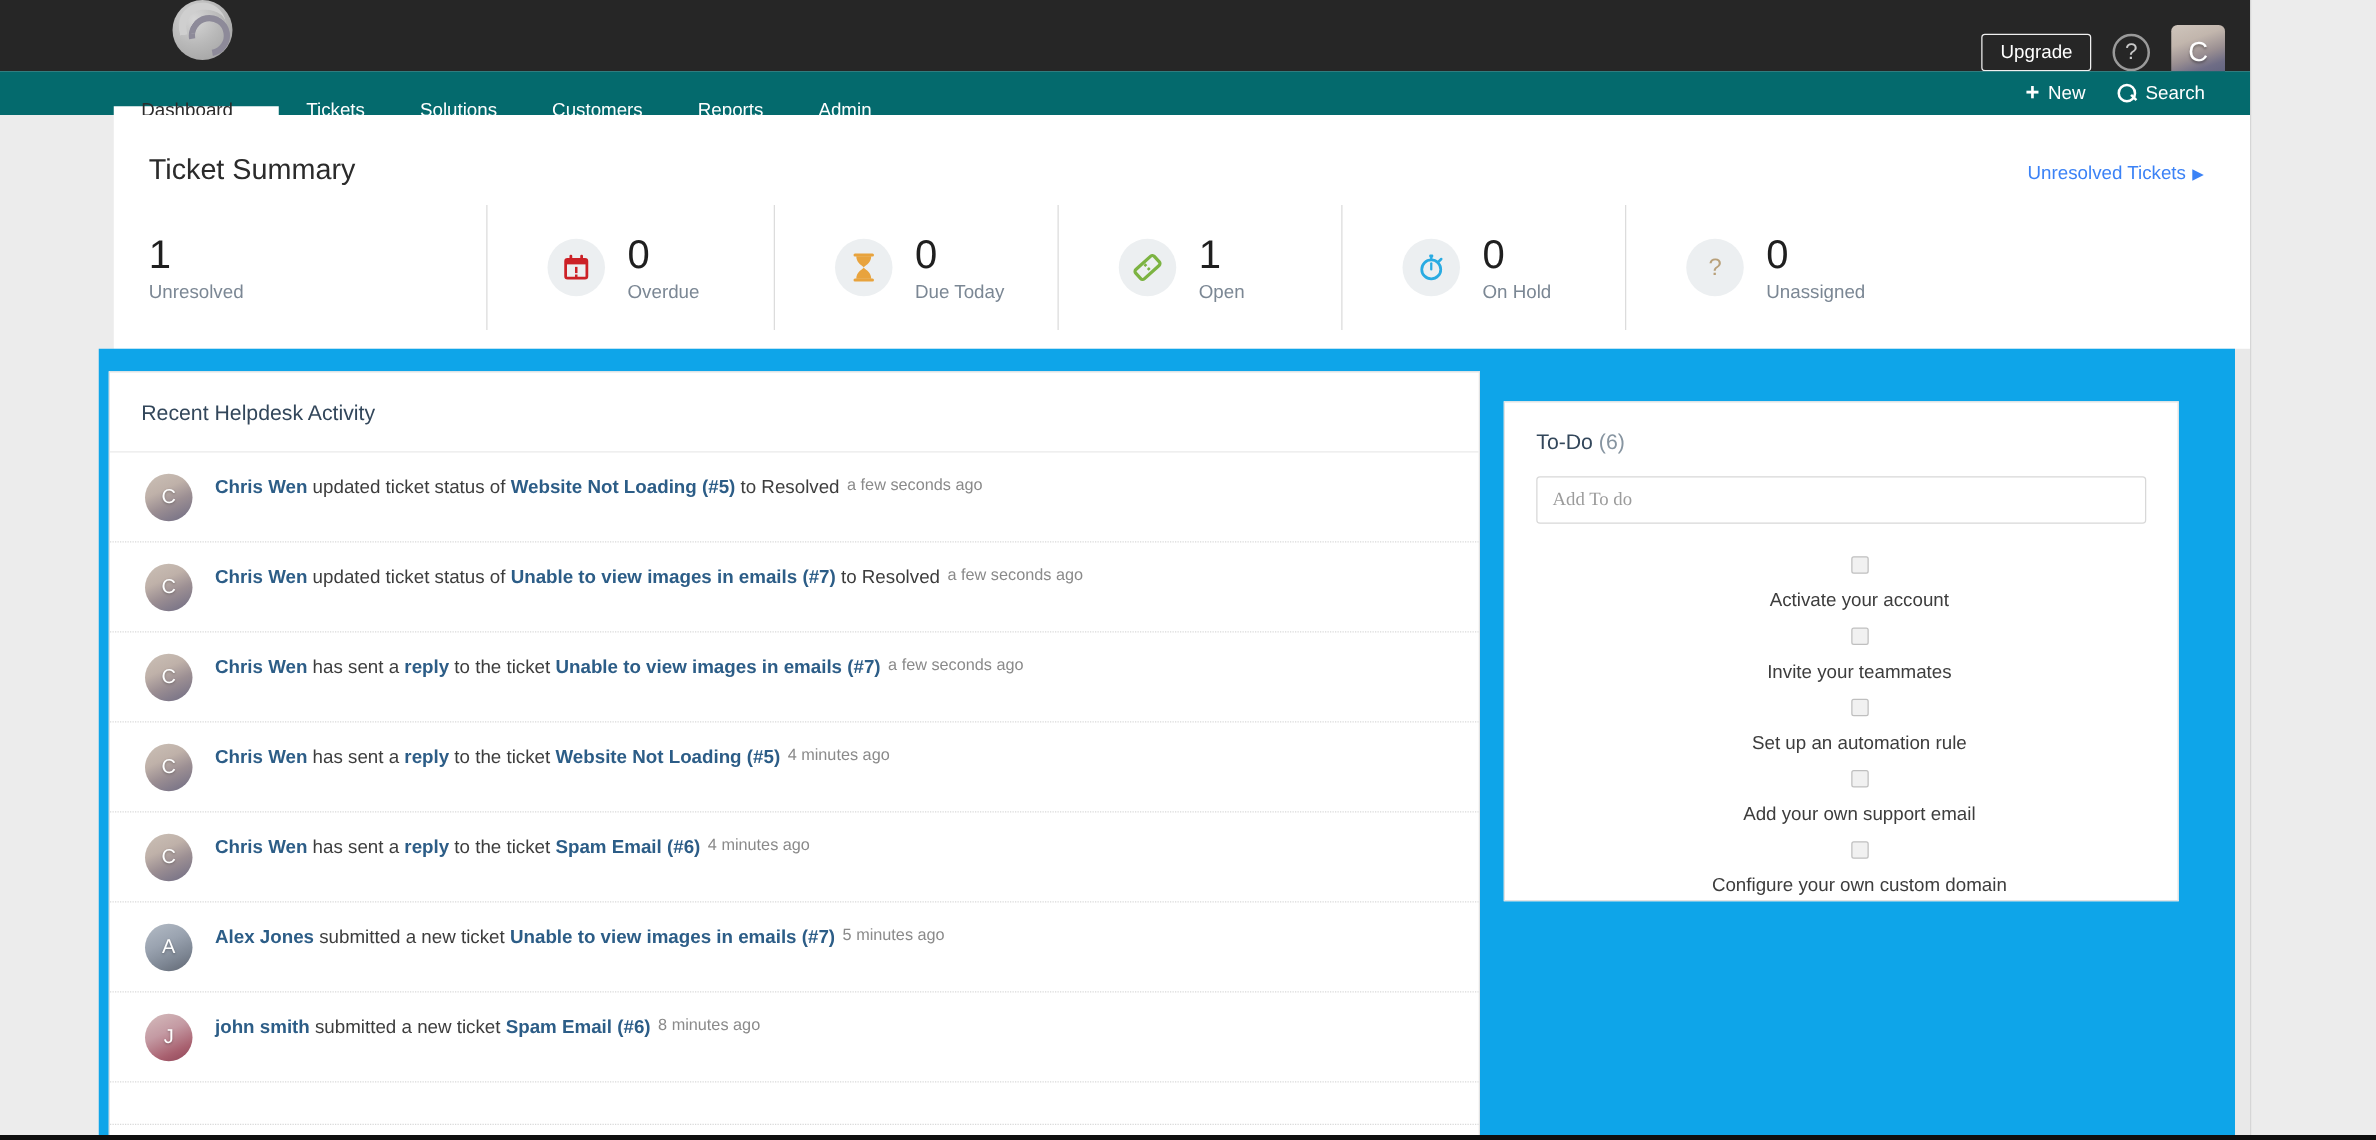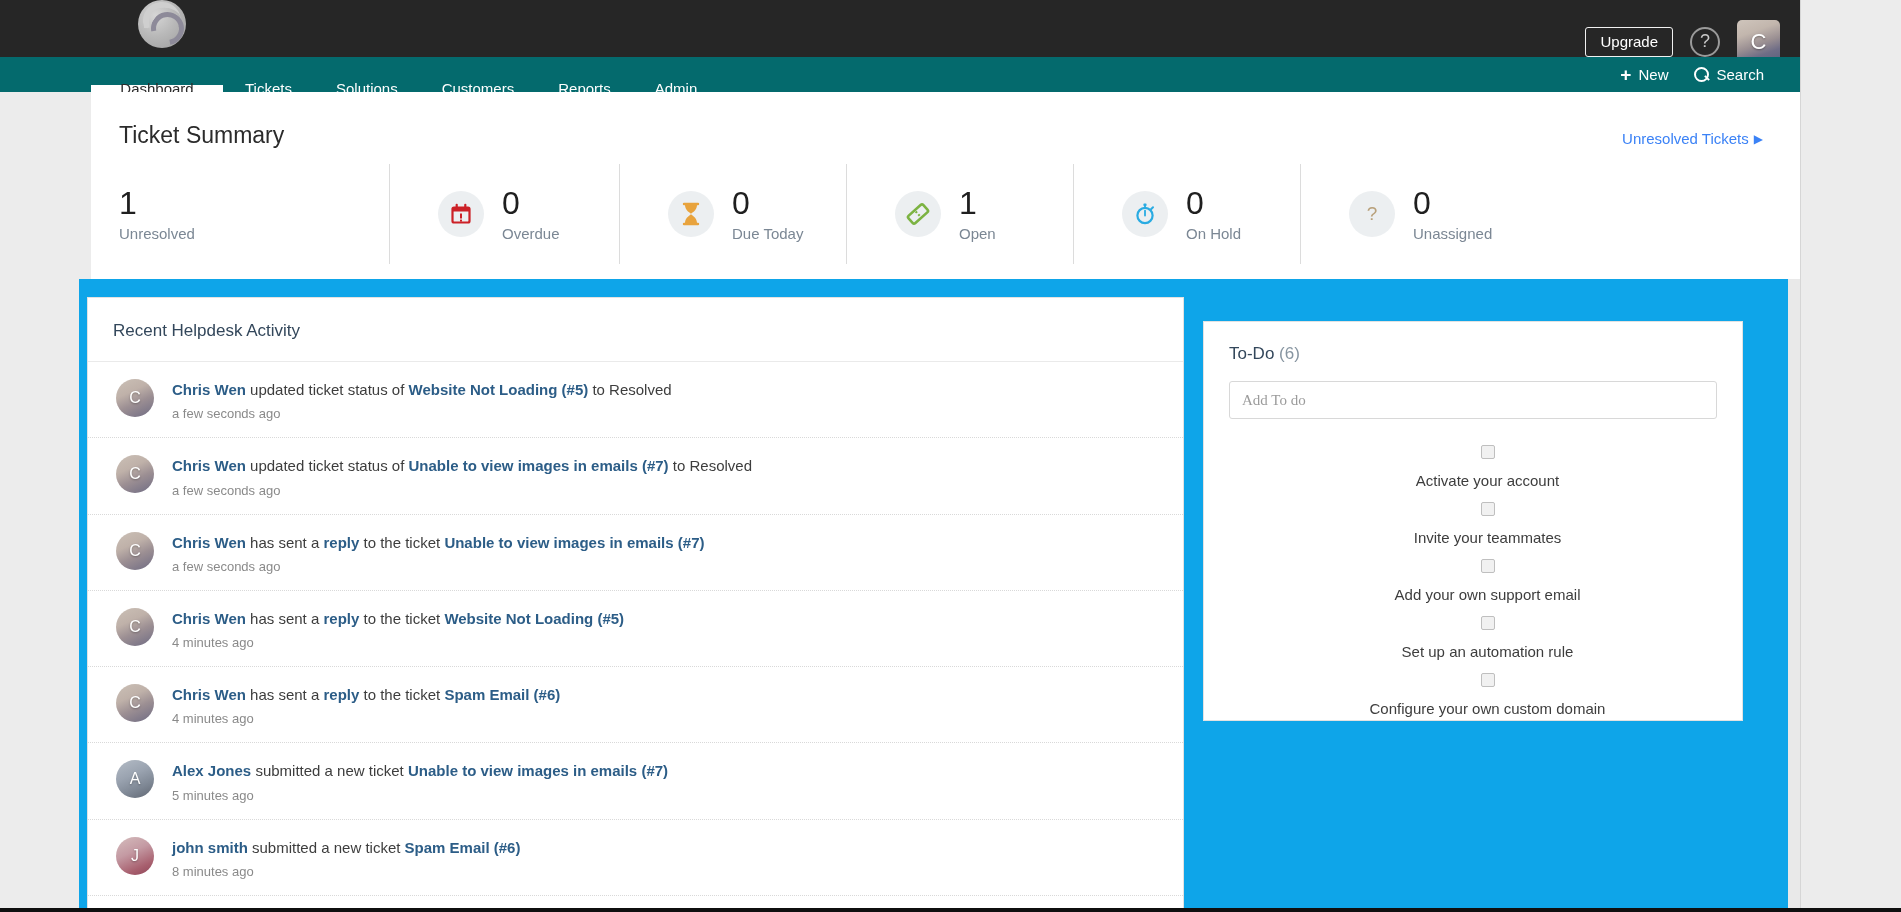--- a/index.html
+++ b/index.html
@@ -61,21 +61,21 @@
     color: #ffffff; font-size: 22px; text-shadow: 0 1px 2px rgba(0,0,0,.35);
   }
 
   
   .navbar {
     position: absolute; left: 0; top: 57px; width: 1800px; height: 35px;
     background: #046a6d;
   }
   .nav-tabs { position: absolute; left: 91px; top: 0; height: 35px; display: flex; align-items: stretch; }
   .nav-tab {
-    display: flex; align-items: center; justify-content: center;
+    display: flex; align-items: center; 
     color: #ffffff; font-size: 15px; padding: 0 22px; cursor: pointer; white-space: nowrap; margin-top: 28px;
   }
   .nav-tab.active { background: #ffffff; color: #2b2b2b; min-width: 132px; }
 
   .nav-right { position: absolute; right: 36px; top: 0; height: 35px; display: flex; align-items: center; gap: 26px; color: #fff; }
   .nav-action { display: flex; align-items: center; gap: 7px; font-size: 15px; cursor: pointer; }
   .plus-glyph { font-size: 19px; font-weight: bold; line-height: 1; }
   .mag-glyph { display: inline-block; width: 15px; height: 15px; position: relative; }
   .mag-glyph::before { content: ""; position: absolute; left: 0; top: 0; width: 11px; height: 11px; border: 2px solid #fff; border-radius: 50%; }
   .mag-glyph::after { content: ""; position: absolute; left: 10px; top: 10px; width: 6px; height: 2px; background: #fff; transform: rotate(45deg); }
@@ -131,21 +131,21 @@
   .activity-row { display: flex; gap: 18px; padding: 17px 0 16px 28px; border-bottom: 1px dotted #d9d9d9; }
   .avatar {
     width: 38px; height: 38px; border-radius: 50%; flex: none;
     display: flex; align-items: center; justify-content: center;
     color: #ffffff; font-size: 16px; text-shadow: 0 1px 2px rgba(0,0,0,.3);
   }
   .avatar.c { background: linear-gradient(155deg, #cbc0b6 0%, #bfb1a9 35%, #9c8f93 60%, #6e6b83 100%); }
   .avatar.a { background: linear-gradient(155deg, #b4bcc6 0%, #9aa3b0 40%, #7e8794 70%, #5f6672 100%); }
   .avatar.j { background: linear-gradient(155deg, #d5bdbd 0%, #c49aa3 40%, #a8606f 75%, #8e4457 100%); }
 
-  .activity-body { display: flex; flex-direction: column; gap: 6px; padding-top: 1px; }
+  .activity-body { display: flex; flex-direction: row; gap: 6px; padding-top: 1px; }
   .activity-line { font-size: 15px; color: #3d3d3d; line-height: 1.35; }
   .activity-line b { color: #2c5d87; font-weight: bold; }
   .activity-time { font-size: 13px; color: #8a8a8a; }
 
   .todo-card {
     position: absolute; left: 1124px; top: 18px; width: 540px; height: 400px;
     background: #ffffff; border: 1px solid #e2e2e2; margin-top: 24px;
   }
   .todo-head { font-size: 17px; color: #33475b; padding: 22px 0 0 25px; }
   .todo-head span.count { color: #8795a1; }
@@ -374,25 +374,25 @@
           <div class="todo-item">
             <div class="todo-cb"></div>
             <div class="todo-label">Activate your account</div>
           </div>
           <div class="todo-item">
             <div class="todo-cb"></div>
             <div class="todo-label">Invite your teammates</div>
           </div>
           <div class="todo-item">
             <div class="todo-cb"></div>
-            <div class="todo-label">Add your own support email</div>
+            <div class="todo-label">Set up an automation rule</div>
           </div>
           <div class="todo-item">
             <div class="todo-cb"></div>
-            <div class="todo-label">Set up an automation rule</div>
+            <div class="todo-label">Add your own support email</div>
           </div>
           <div class="todo-item">
             <div class="todo-cb"></div>
             <div class="todo-label">Configure your own custom domain</div>
           </div>
         </div>
     </div>
 
   </div>
 

